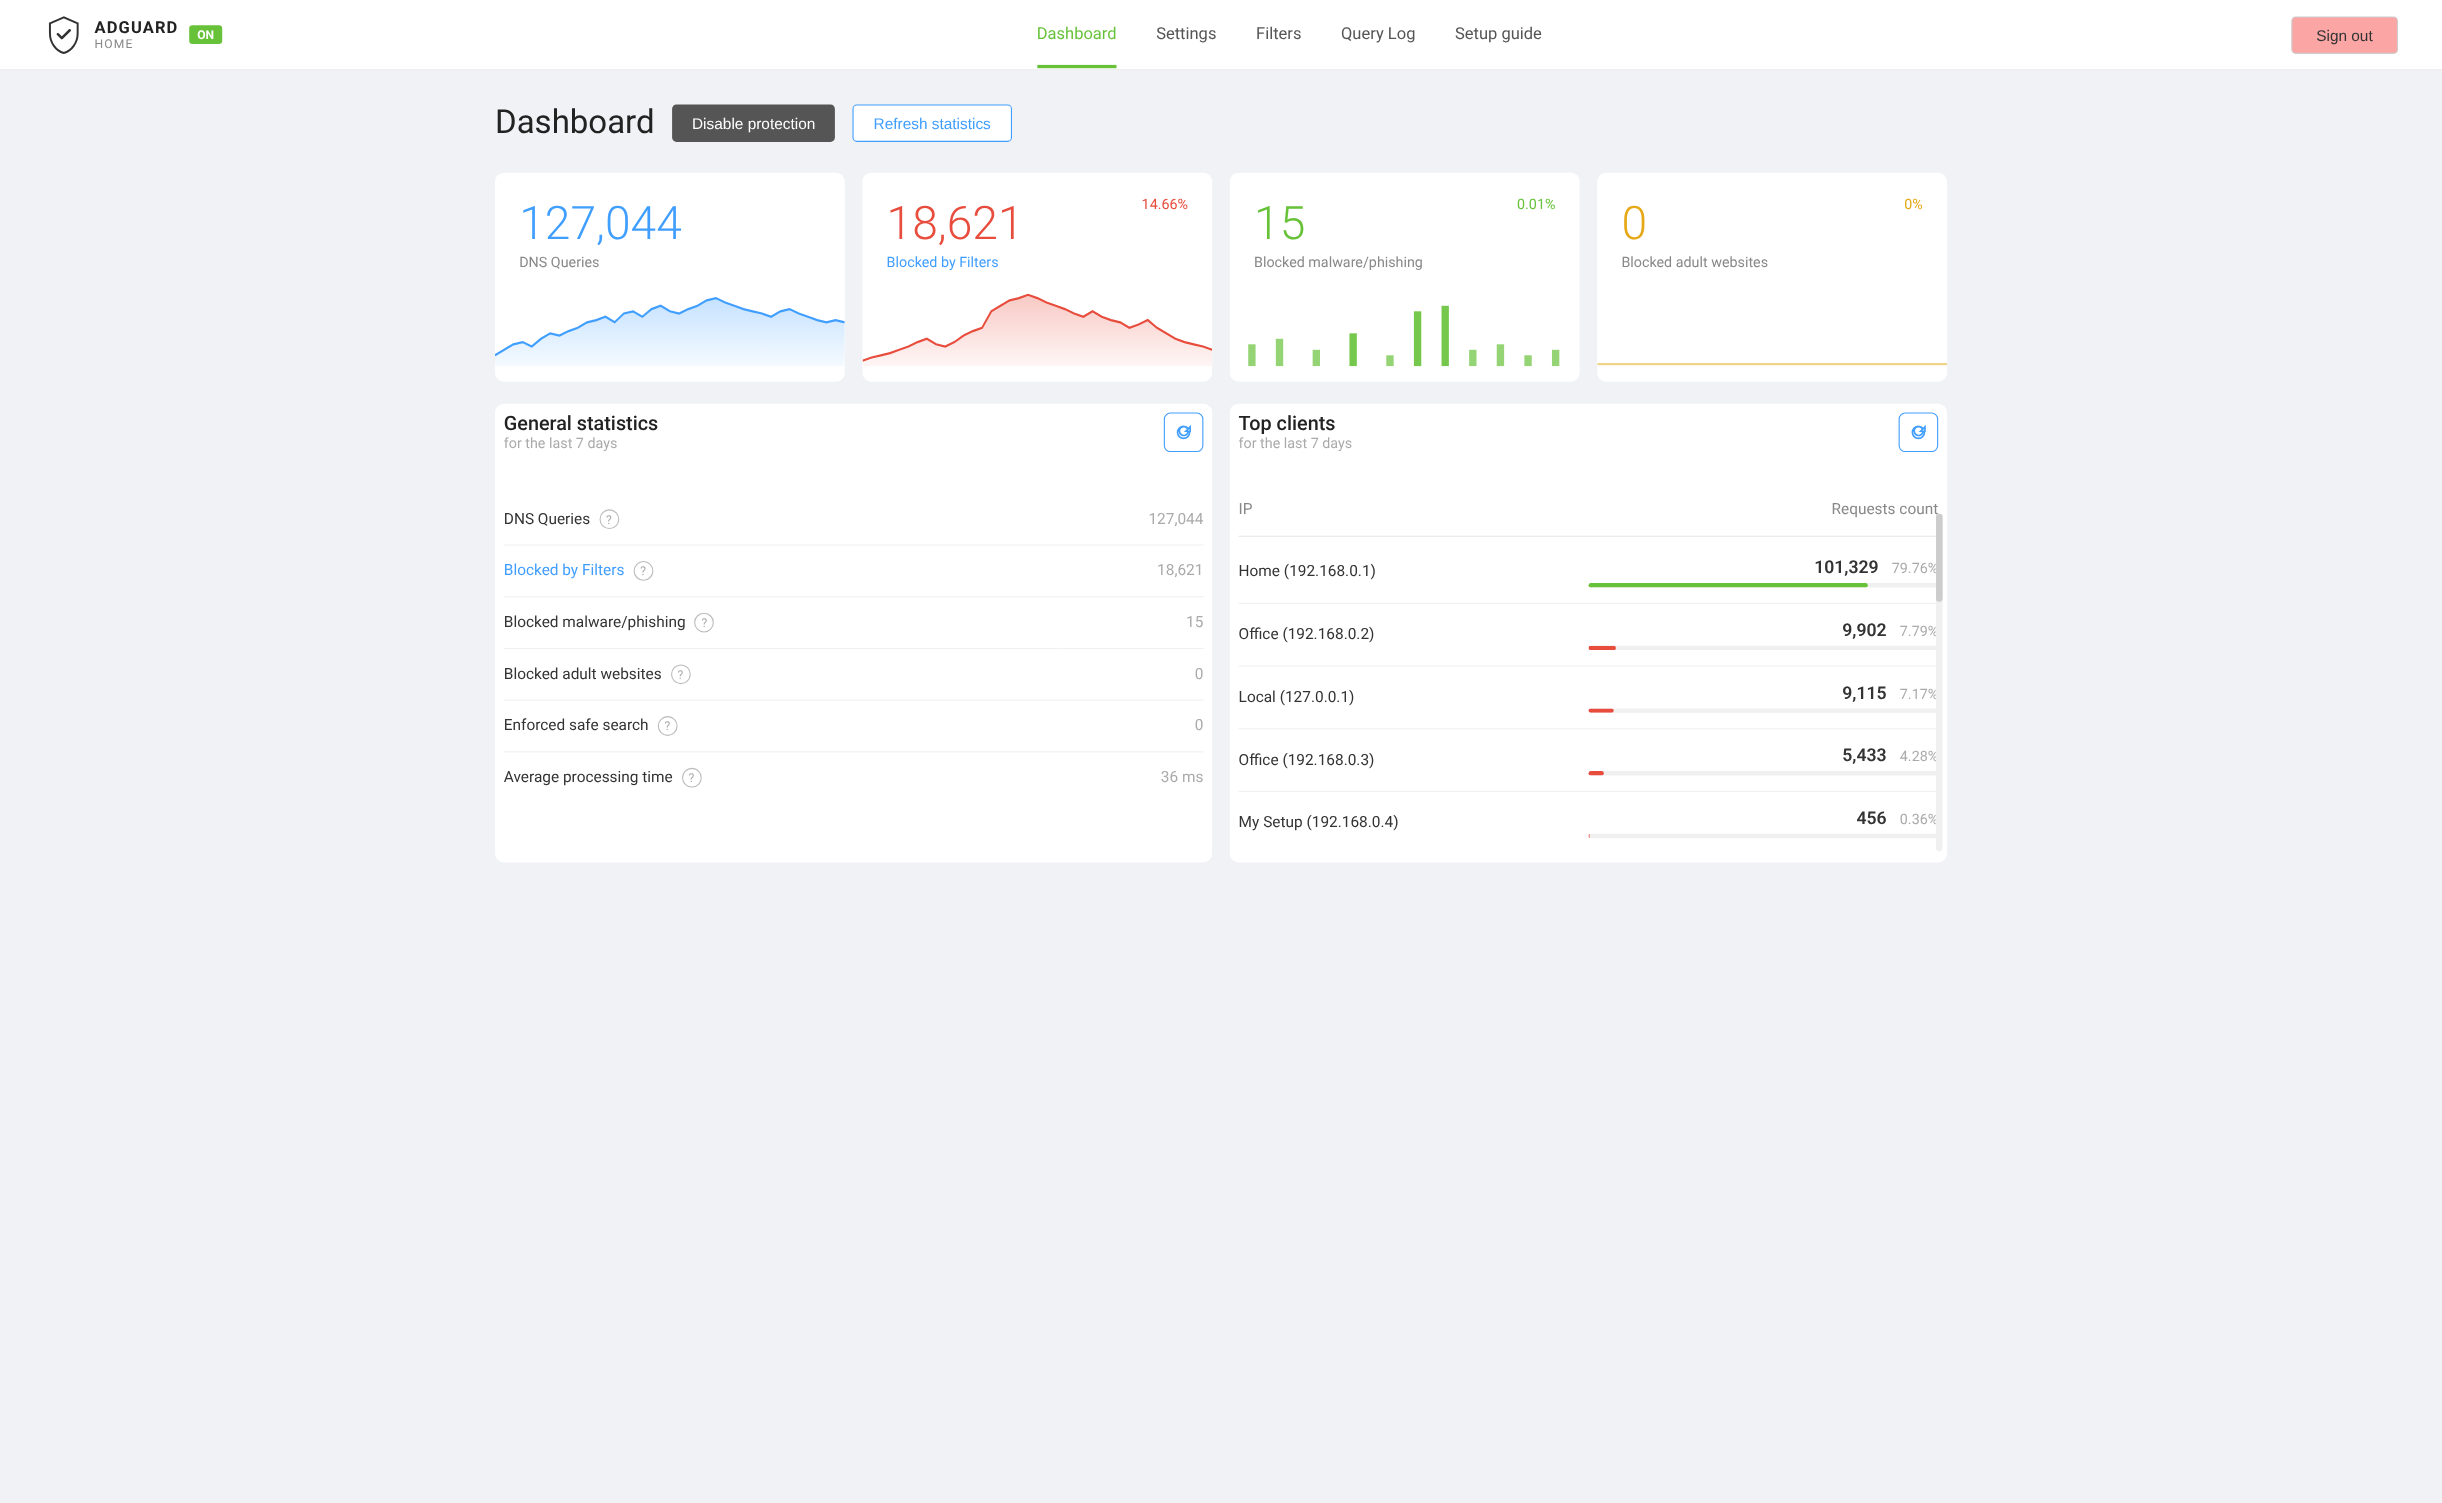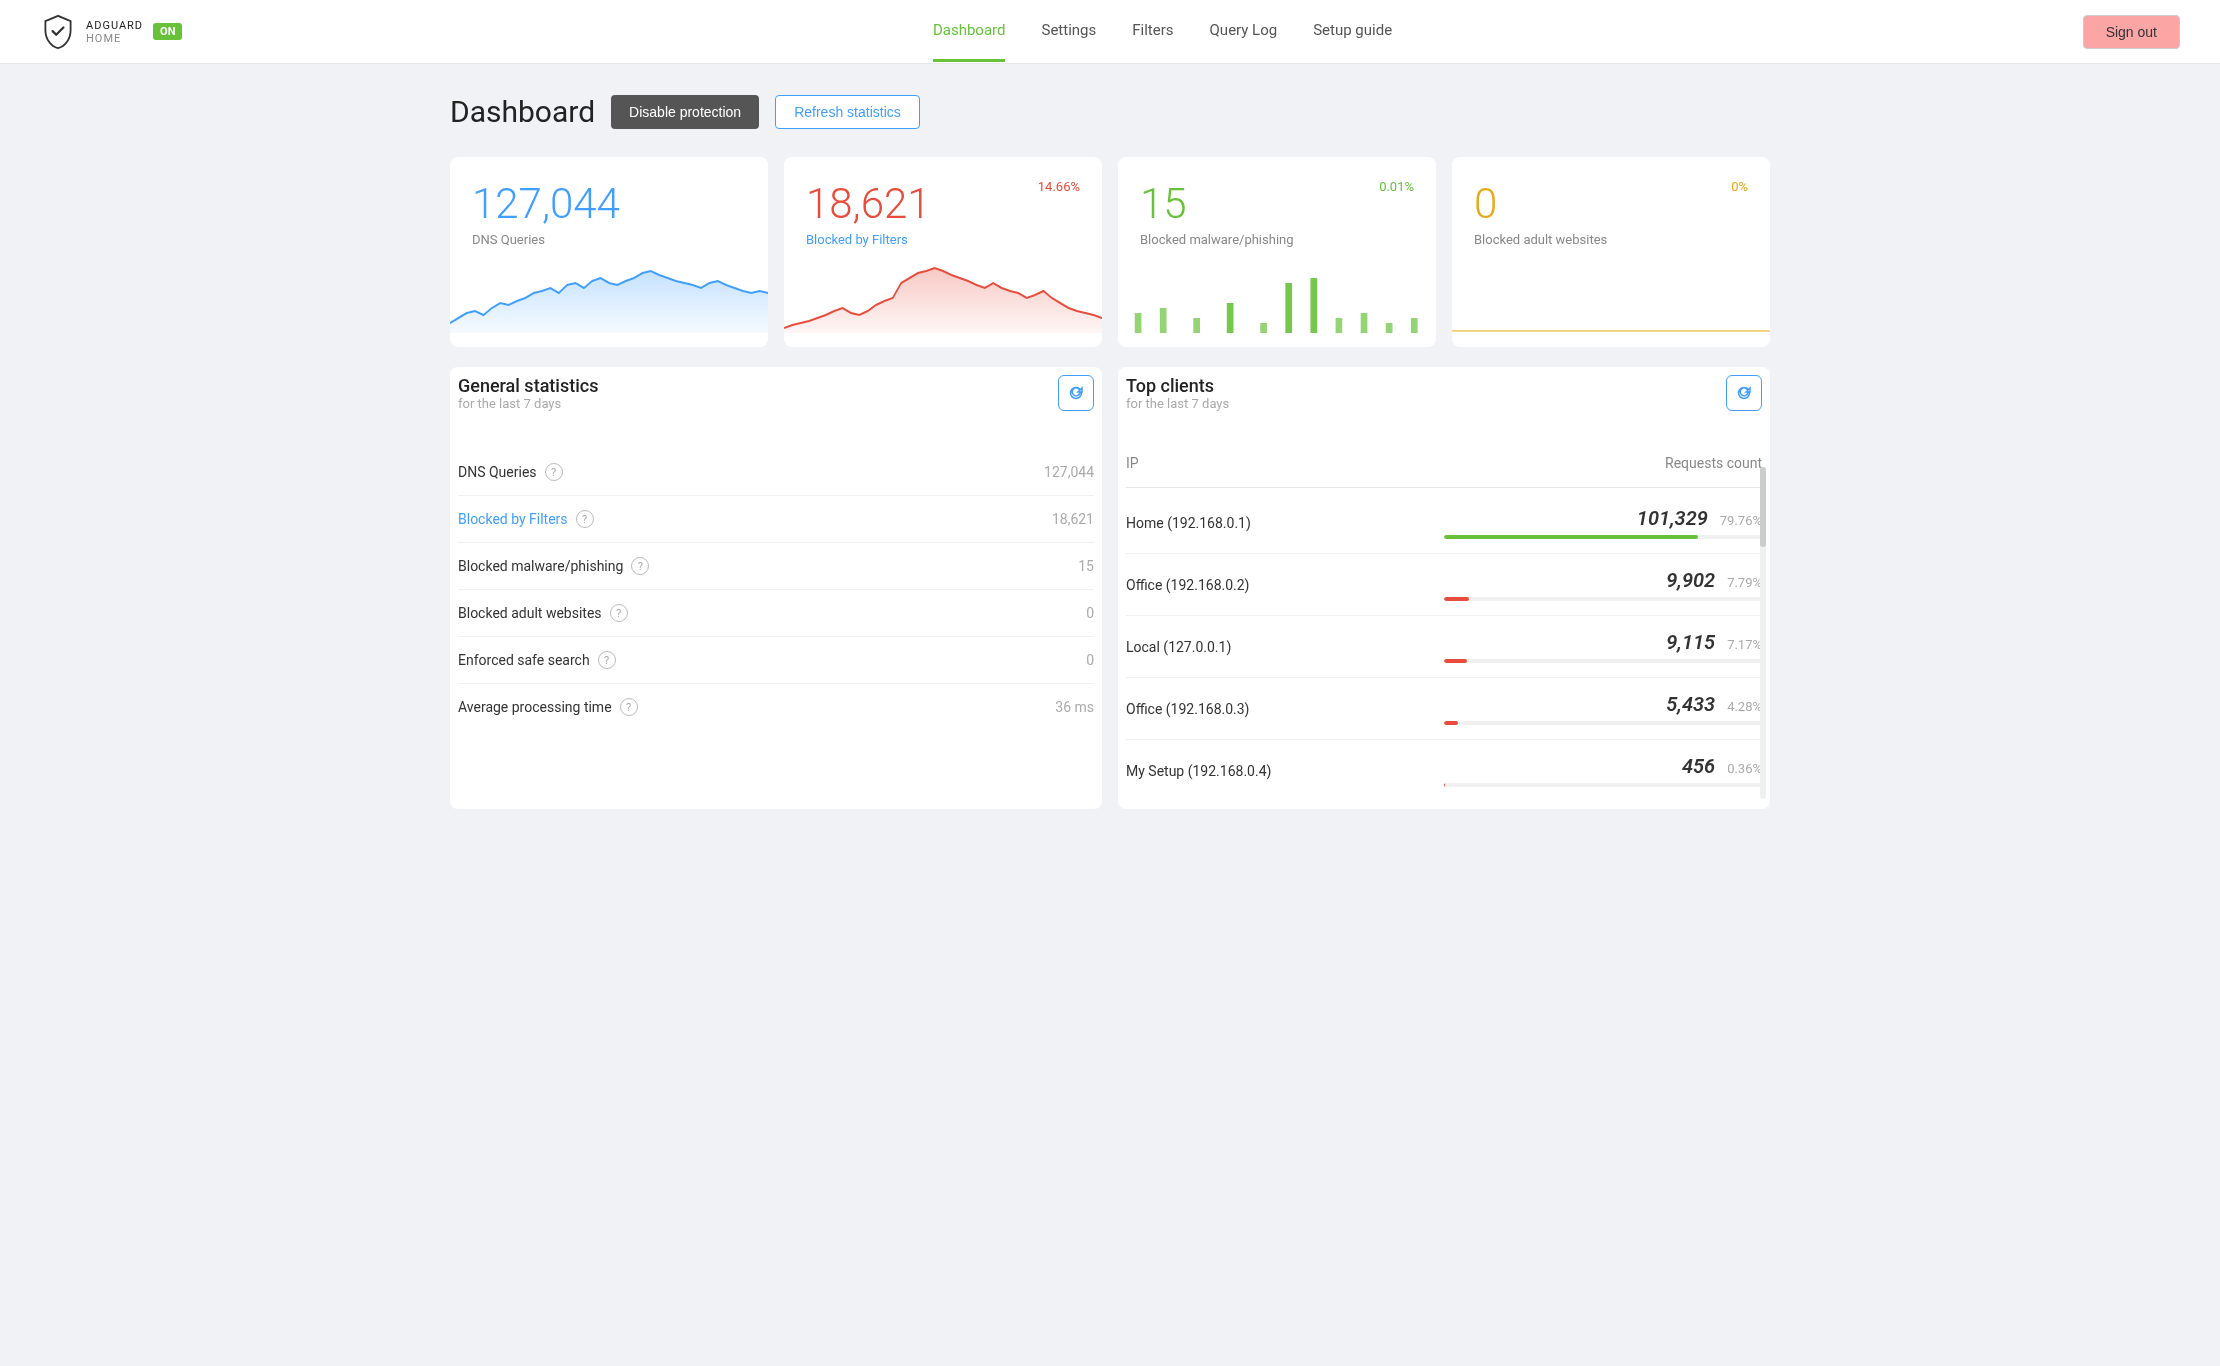--- a/index.html
+++ b/index.html
@@ -19,21 +19,21 @@
       display: flex;
       align-items: center;
       gap: 10px;
       margin-right: 60px;
     }
     .logo-shield {
       width: 36px;
       height: 36px;
     }
     .logo-text { display: flex; flex-direction: column; }
-    .logo-name { font-weight: 400; font-size: 11px; letter-spacing: 1px; color: #222; }
+    .logo-name { font-weight: 700; font-size: 15px; letter-spacing: 1px; color: #222; }
     .logo-sub { font-size: 11px; color: #888; letter-spacing: 1px; }
     .badge-on {
       background: #67c23a;
       color: #fff;
       font-size: 11px;
       font-weight: 700;
       padding: 2px 7px;
       border-radius: 3px;
     }
     .nav {
@@ -240,25 +240,24 @@
       border-top: 1px solid #f0f0f0;
       padding: 14px 0;
       align-items: center;
     }
     .client-row:first-child { border-top: none; }
     .client-name { font-size: 14px; color: #333; }
     .client-requests {
       text-align: right;
     }
     .client-count {
-      font-size: 20px;
+      font-size: 16px;
       font-weight: 600;
       color: #333;
       margin-right: 8px;
-      font-style: italic;
     }
     .client-pct { font-size: 13px; color: #aaa; }
     .progress-bar-wrap {
       margin-top: 5px;
       height: 4px;
       background: #f0f0f0;
       border-radius: 2px;
       overflow: hidden;
     }
     .progress-bar { height: 100%; border-radius: 2px; }

